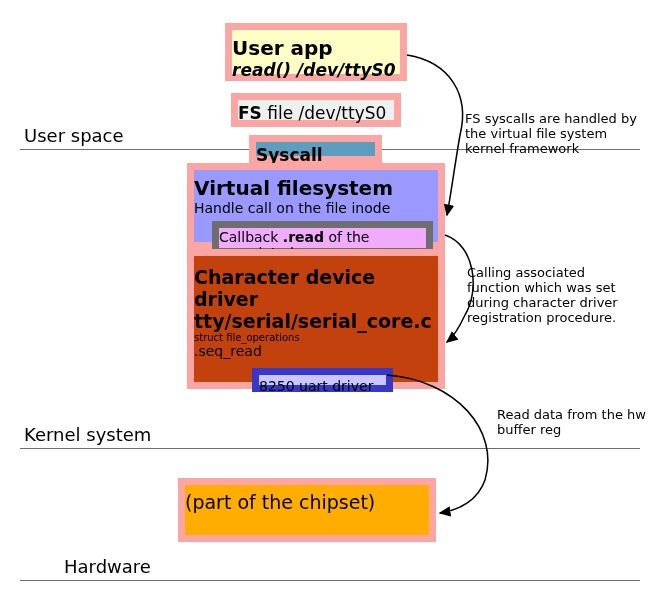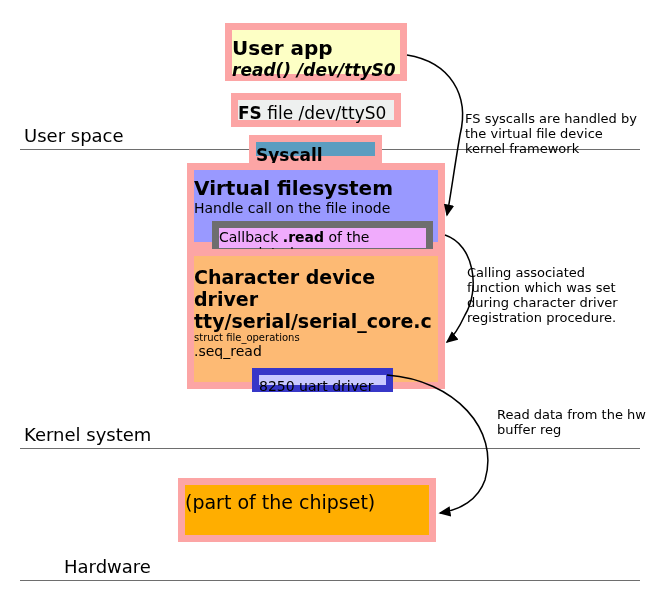--- a/index.html
+++ b/index.html
@@ -70,41 +70,41 @@
   <div class="sub">Handle call on the file inode</div>
 
   <div class="box" style="position:relative; left:18px; top:5px; width:221px; height:34px; background:#f0abfc; border-color:#6e6e6e; padding-top:1px;">
     <div class="sub">
       <span>Callback </span><span style="font-weight:bold">.read</span><span> of the associated</span>
     </div>
     <div class="subb">struct file_operations</div>
   </div>
 </div>
 
-<div class="box" style="left:187px; top:249px; width:258px; height:140px; background:#fdba74; padding-top:10px;">
+<div class="box" style="left:187px; top:249px; width:258px; height:140px; background:#c2410c; padding-top:10px;">
   <div class="title1" style="font-size:19px">Character device driver</div>
   <div class="title1" style="font-size:19px">tty/serial/serial_core.c</div>
   <div class="subb">struct file_operations</div>
   <div class="sub">.seq_read</div>
   <div class="box" style="position:relative; left:58px; top:9px; width:141px; height:24px; background:#c8c8ff; border-color:#3737c8; font-size:14px; line-height:22px;">
     <span>8250 uart driver</span>
   </div>
 </div>
 
 <div class="section-label" style="left:24px; top:424px;">Kernel system</div>
 <div class="section-divider" style="top:448px;"></div>
 
 <div class="box" style="left:178px; top:478px; width:258px; height:64px; background:#ffae00; padding-top:6px;">
   <div style="font-size:19px">(part of the chipset)</div>
 </div>
 
 <div class="section-label" style="left:24px; top:556px;margin-left:40px;">Hardware</div>
 <div class="section-divider" style="top:580px;"></div>
 
-<div class="annot" style="left:465px; top:112px; width:175px;">FS syscalls are handled by the virtual file device kernel framework</div>
+<div class="annot" style="left:465px; top:112px; width:175px;">FS syscalls are handled by the virtual file system kernel framework</div>
 <div class="annot" style="left:467px; top:266px; width:175px;">Calling associated function which was set during character driver registration procedure.</div>
 <div class="annot" style="left:497px; top:408px; width:150px;">Read data from the hw buffer reg</div>
 
 <svg class="arrows">
   <defs>
     <marker id="ah" markerWidth="10" markerHeight="10" refX="7" refY="3.5" orient="auto">
       <path d="M0,0 L8,3.5 L0,7 Z" fill="#000"></path>
     </marker>
   </defs>
 

